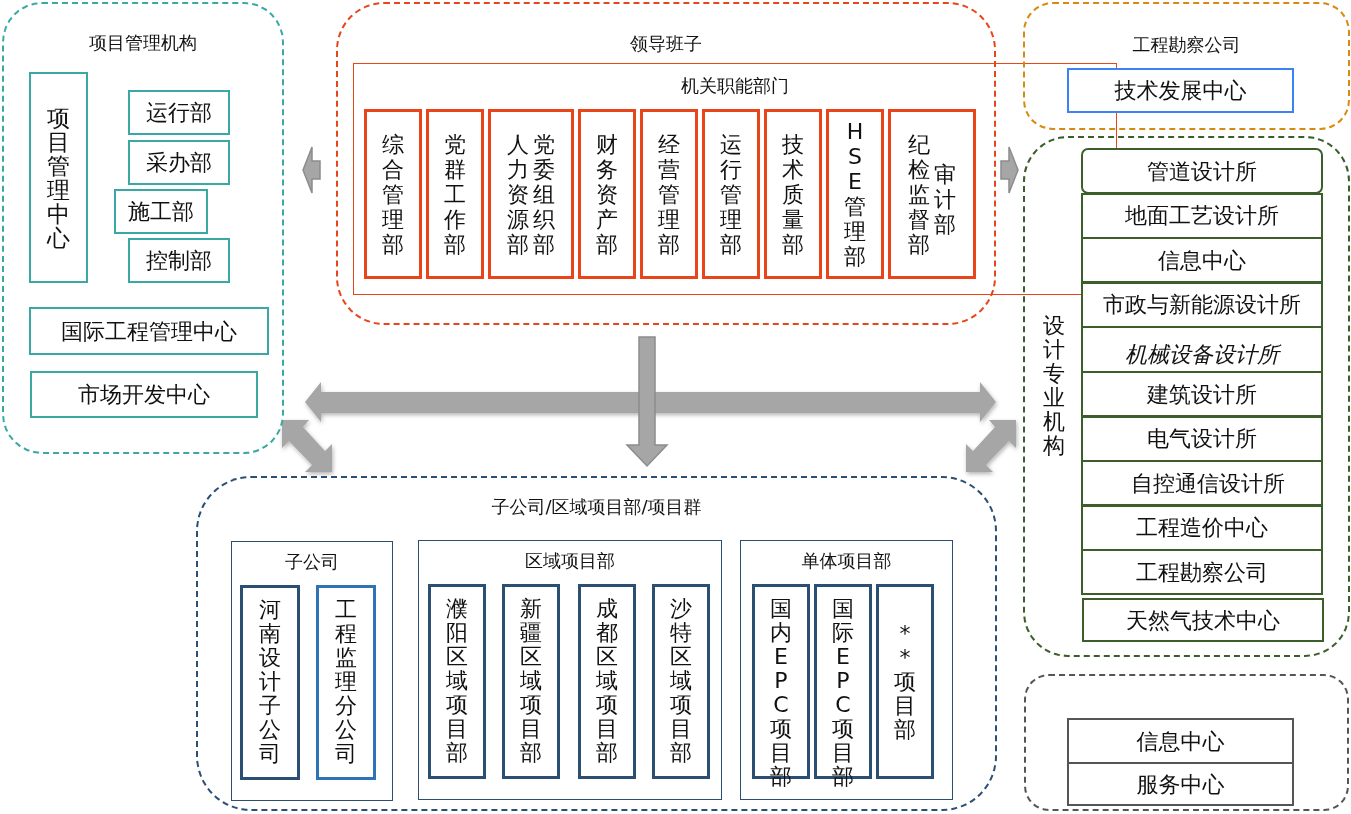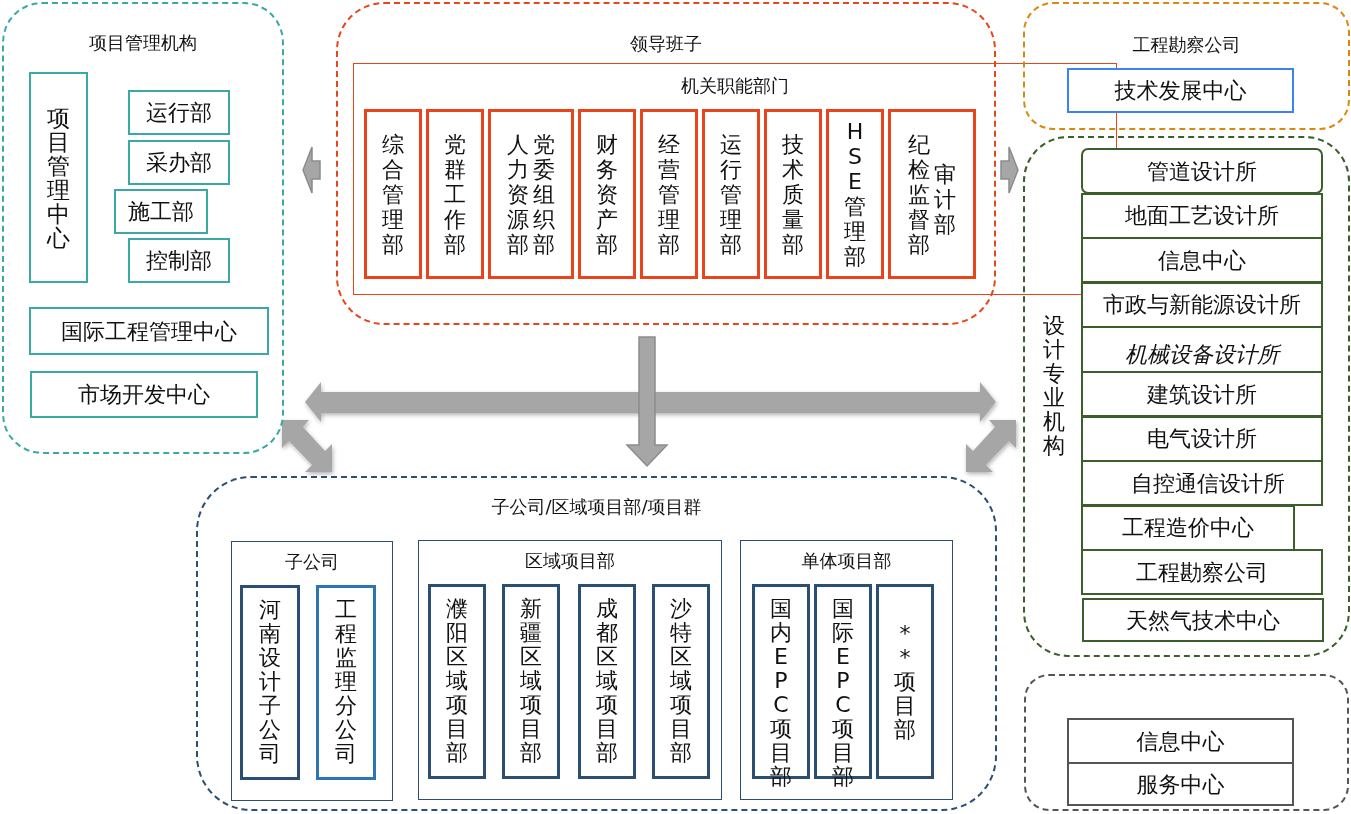--- a/index.html
+++ b/index.html
@@ -200,21 +200,21 @@
     </div>
   <div id="design-list">
       <div class="box green" style="left: 56px; width: 242px; top: 10px; height: 46px; border-radius: 7px;">管道设计所</div>
       <div class="box green" style="left: 56px; width: 242px; top: 54.6px; height: 46px;">地面工艺设计所</div>
       <div class="box green" style="left: 56px; width: 242px; top: 99.2px; height: 46px;">信息中心</div>
       <div class="box green" style="left: 56px; width: 242px; top: 143.8px; height: 46px;">市政与新能源设计所</div>
       <div class="box green" style="left: 56px; width: 242px; top: 188.4px; height: 56px; font-style: italic;">机械设备设计所</div>
       <div class="box green" style="left: 56px; width: 242px; top: 233px; height: 46px;">建筑设计所</div>
       <div class="box green" style="left: 56px; width: 242px; top: 277.6px; height: 46px;">电气设计所</div>
       <div class="box green" style="left: 56px; width: 242px; top: 322.2px; height: 46px; padding-left: 12px;">自控通信设计所</div>
-      <div class="box green" style="left: 56px; width: 214px; top: 366.8px; height: 46px;">工程造价中心</div>
+      <div class="box green" style="left: 56px; width: 242px; top: 366.8px; height: 46px;">工程造价中心</div>
       <div class="box green" style="left: 56px; width: 242px; top: 411.4px; height: 46px;">工程勘察公司</div>
       <div class="box green" style="left: 57px; width: 242px; top: 460px; height: 44px;">天然气技术中心</div>
     </div>
 </div>
 
 <div class="abs group" style="left:1024px; top:674px; width:325px; height:137px; border-color:#555; border-radius:25px;">
   <div class="box gray" style="left:41px; top:42px; width:227px; height:46px;">信息中心</div>
   <div class="box gray" style="left:41px; top:86px; width:227px; height:44px;">服务中心</div>
 </div>
 

